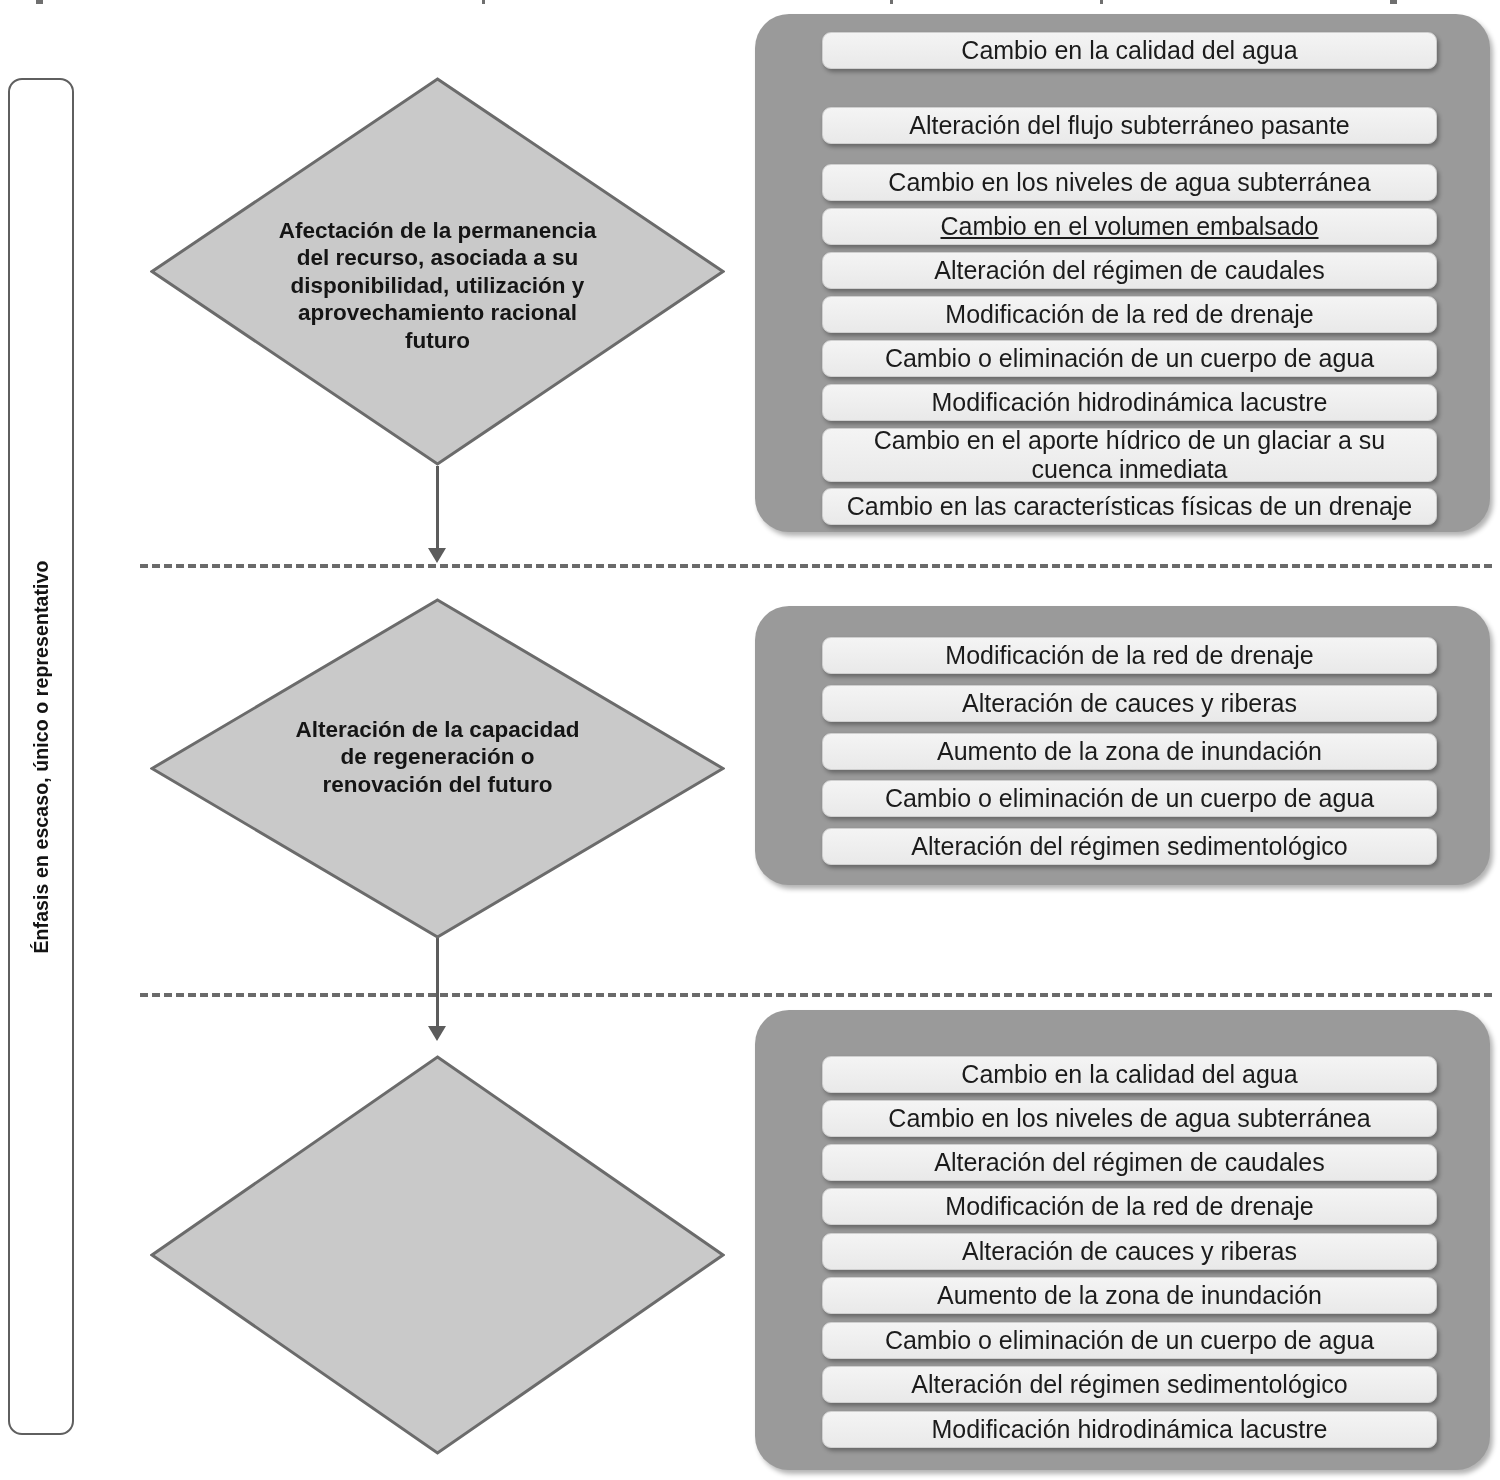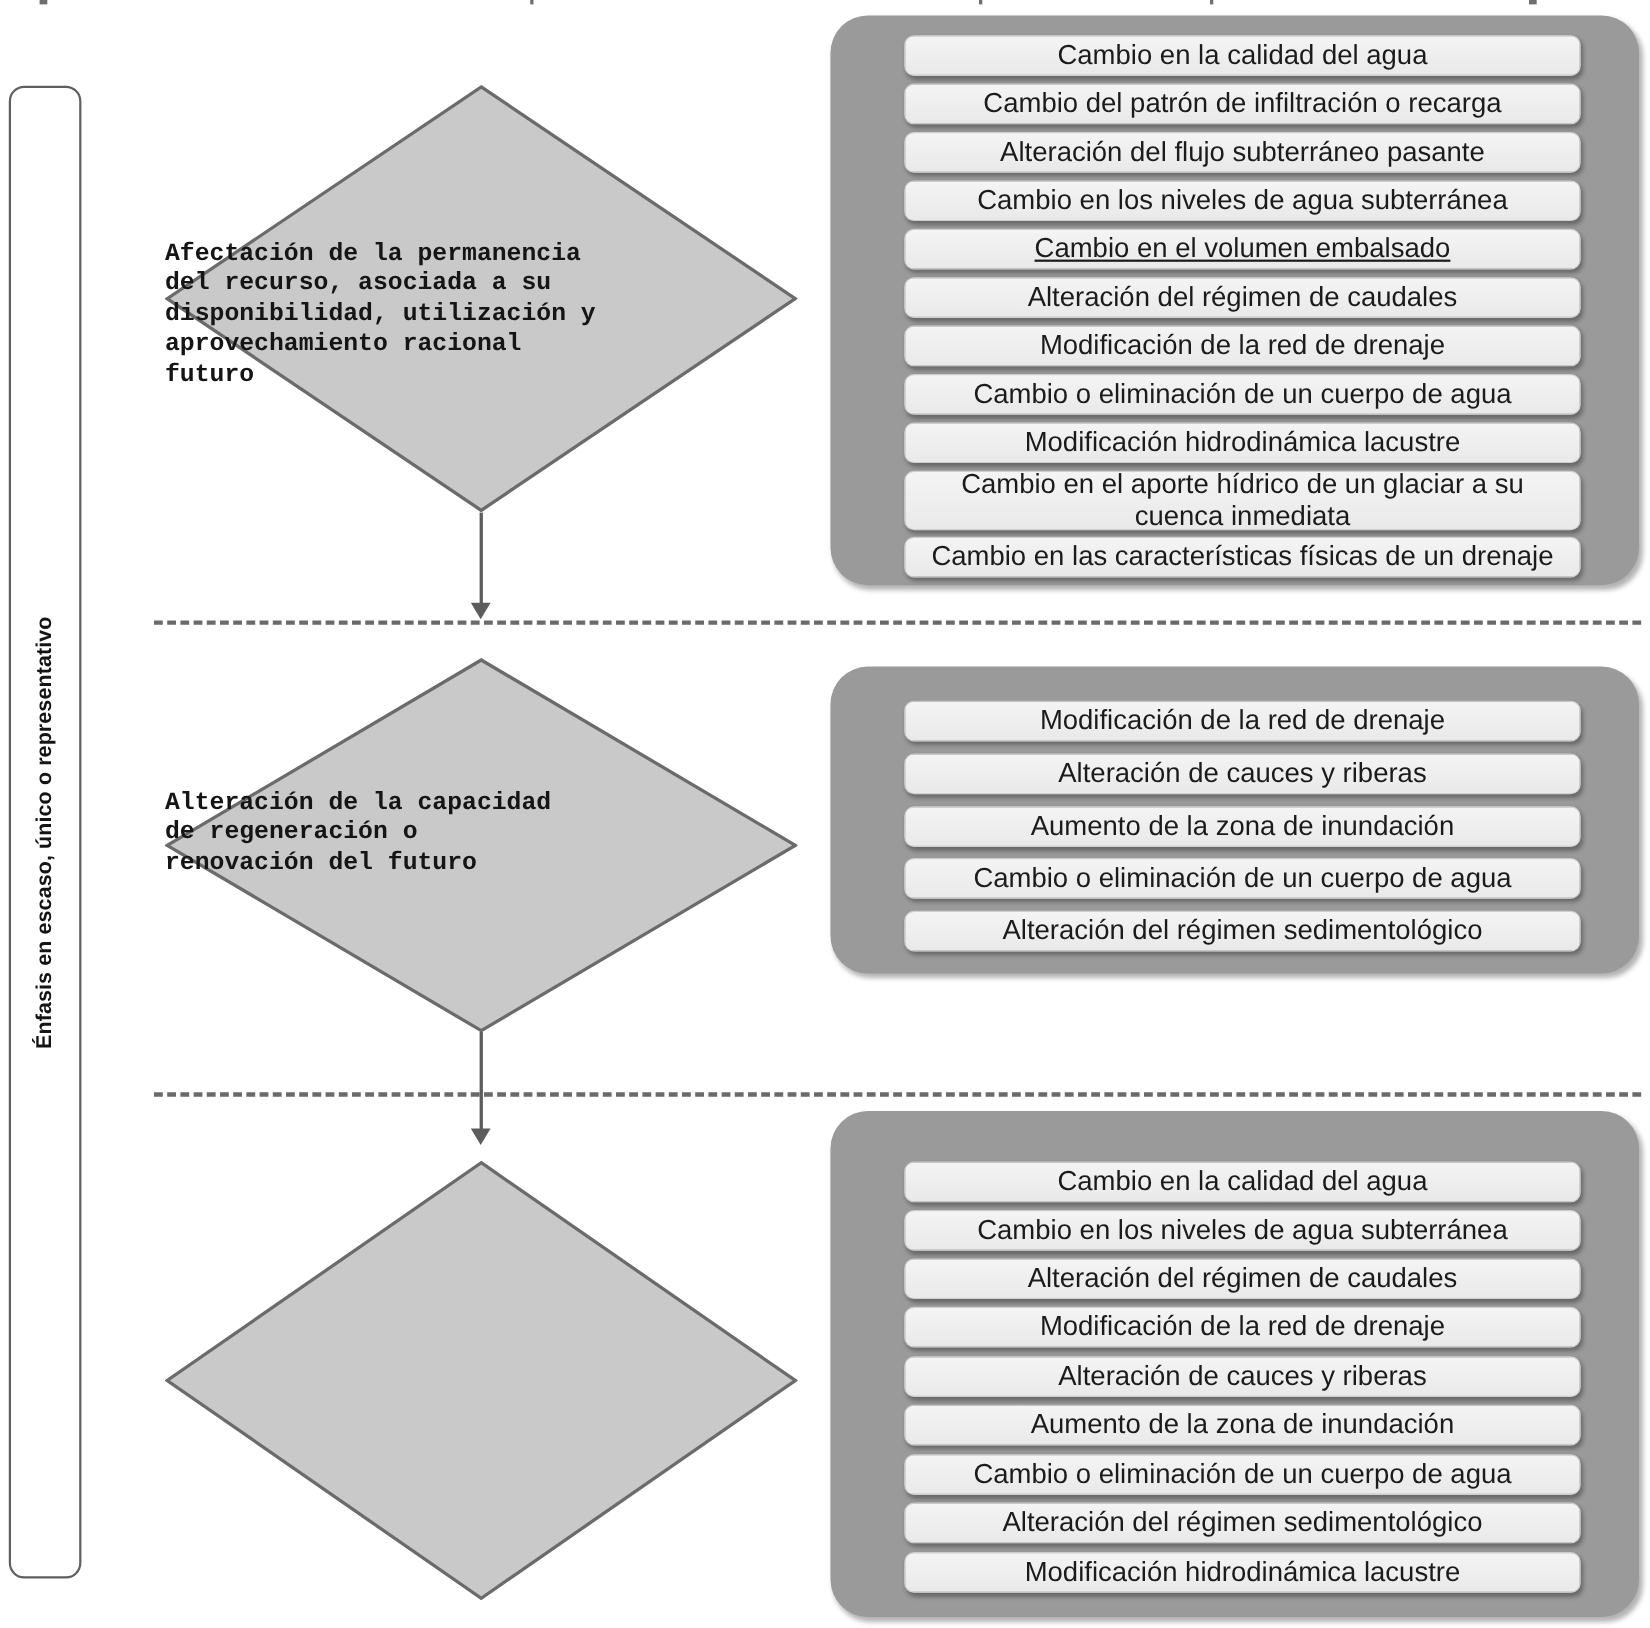--- a/index.html
+++ b/index.html
@@ -40,26 +40,25 @@
     position:absolute;width:0;height:0;
     border-left:9px solid transparent;
     border-right:9px solid transparent;
     border-top:15px solid #5c5c5c;
   }
 
   
   .diamond-wrap{position:absolute;}
   .diamond-text{
     position:absolute;left:0;right:0;
-    text-align:left;
+    text-align:center;
     font-weight:bold;
     color:#151515;
     line-height:1.22;
     white-space:pre-line;
-    font-family:Liberation Mono, monospace;
   }
 
   
   .panel{
     position:absolute;left:755px;width:735px;
     background:#9a9a9a;
     border-radius:34px;
     box-sizing:border-box;
     box-shadow:3px 4px 5px rgba(0,0,0,.30);
     padding:14px 0;
@@ -126,22 +125,21 @@
 
 <div class="diamond-wrap" style="left:150px;top:1055px;width:575px;height:400px;">
   <svg width="575" height="400" viewBox="0 0 575 400" style="position:absolute;inset:0;">
     <polygon points="287.5,2 573,200 287.5,398 2,200" fill="#c9c9c9" stroke="#6b6b6b" stroke-width="3"></polygon>
   </svg>
 </div>
 
 <div class="panel" style="top:14px;height:518px;">
   <div class="panel-inner">
     <div class="item" style="top:18px;height:37px;">Cambio en la calidad del agua</div>
-    <div class="item" style="top:62px;height:37px;">Cambio del patrón de infiltración o recarga</div>
-    <div class="item" style="top:106px;height:37px;">Alteración del flujo subterráneo pasante</div>
+    <div class="item" style="top:93px;height:37px;">Alteración del flujo subterráneo pasante</div>
     <div class="item" style="top:150px;height:37px;">Cambio en los niveles de agua subterránea</div>
     <div class="item" style="top:194px;height:37px;text-decoration:underline;">Cambio en el volumen embalsado</div>
     <div class="item" style="top:238px;height:37px;">Alteración del régimen de caudales</div>
     <div class="item" style="top:282px;height:37px;">Modificación de la red de drenaje</div>
     <div class="item" style="top:326px;height:37px;">Cambio o eliminación de un cuerpo de agua</div>
     <div class="item" style="top:370px;height:37px;">Modificación hidrodinámica lacustre</div>
     <div class="item" style="top:414px;height:54px;">Cambio en el aporte hídrico de un  glaciar a su cuenca inmediata</div>
     <div class="item" style="top:474px;height:37px;">Cambio en las características físicas de un drenaje</div>
   </div>
 </div>

